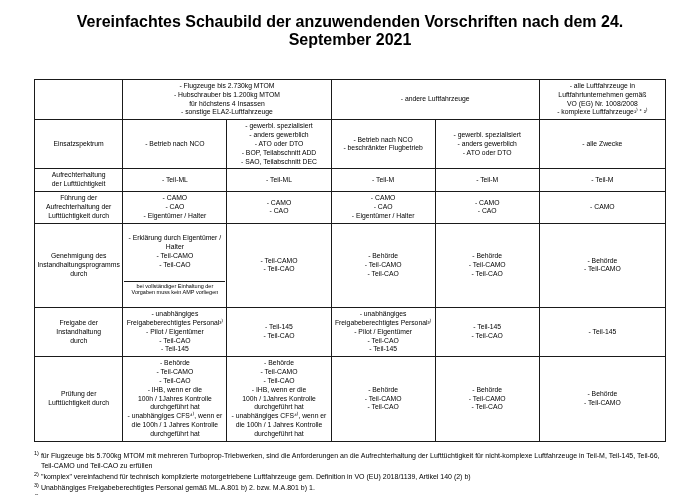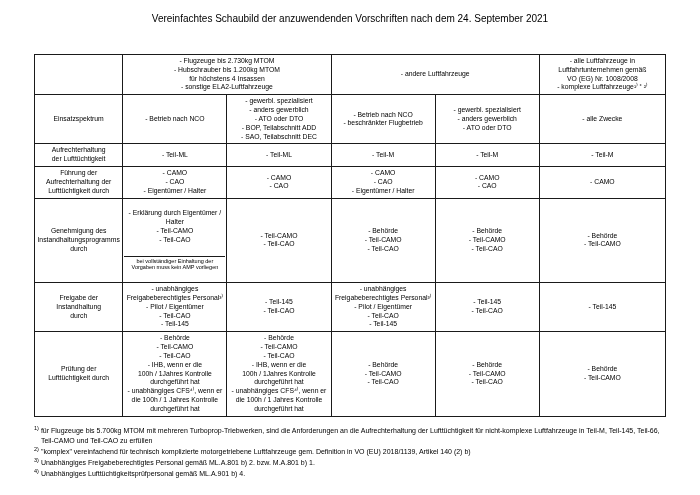--- a/index.html
+++ b/index.html
@@ -5,21 +5,21 @@
   * { box-sizing: border-box; margin: 0; padding: 0; }
   html, body { background: #ffffff; }
   body {
     width: 700px; height: 495px;
     font-family: "Liberation Sans", sans-serif;
     color: #000;
     overflow: hidden;
   }
   .page { width: 700px; height: 495px; padding: 13px 34px 10px 34px; background: #fff; }
   .title {
-    font-size: 10px; font-weight: 400; text-align: center;
+    font-size: 16px; font-weight: 700; text-align: center;
     margin-bottom: 30px; color: #000;
   }
   table.matrix {
     width: 100%; border-collapse: collapse; table-layout: fixed;
   }
   table.matrix td {
     border: 1px solid #1a1a1a;
     font-size: 6.8px; line-height: 1.3;
     text-align: center; vertical-align: middle;
     padding: 2px 1px;

